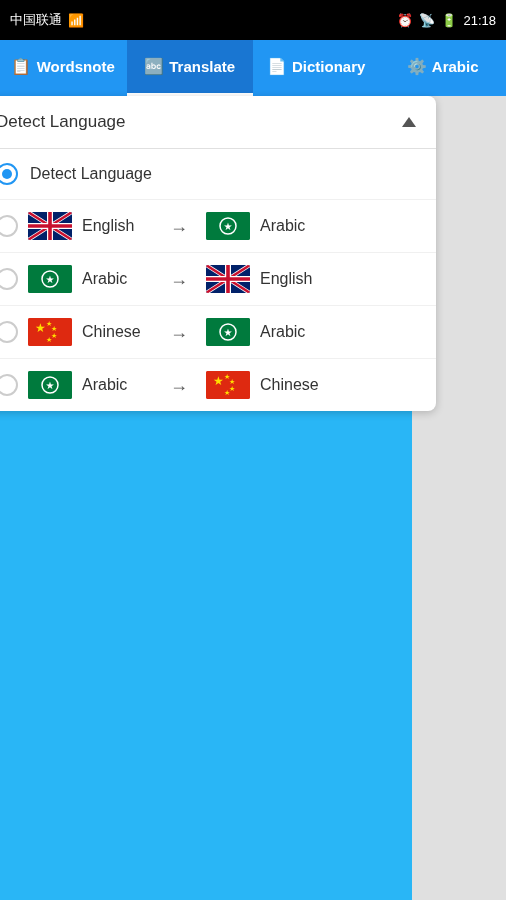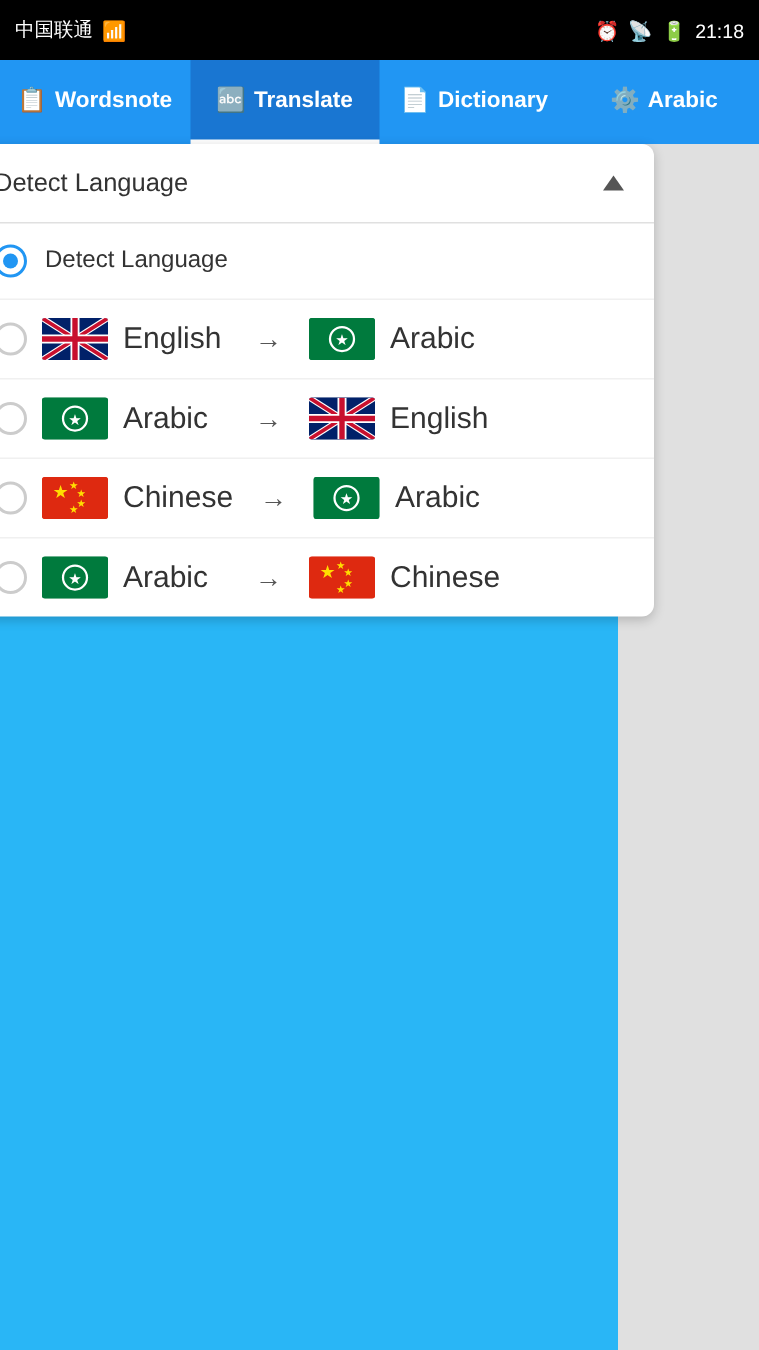--- a/index.html
+++ b/index.html
@@ -163,21 +163,21 @@
     .flag-arabic {
       background: #007a3d;
     }
 
     
     .flag-chinese {
       background: #de2910;
     }
 
     .lang-name {
-      font-size: 20px;
+      font-size: 16px;
       color: #333;
       min-width: 70px;
     }
 
     .arrow {
       font-size: 18px;
       color: #555;
       margin: 0 8px;
     }
 

